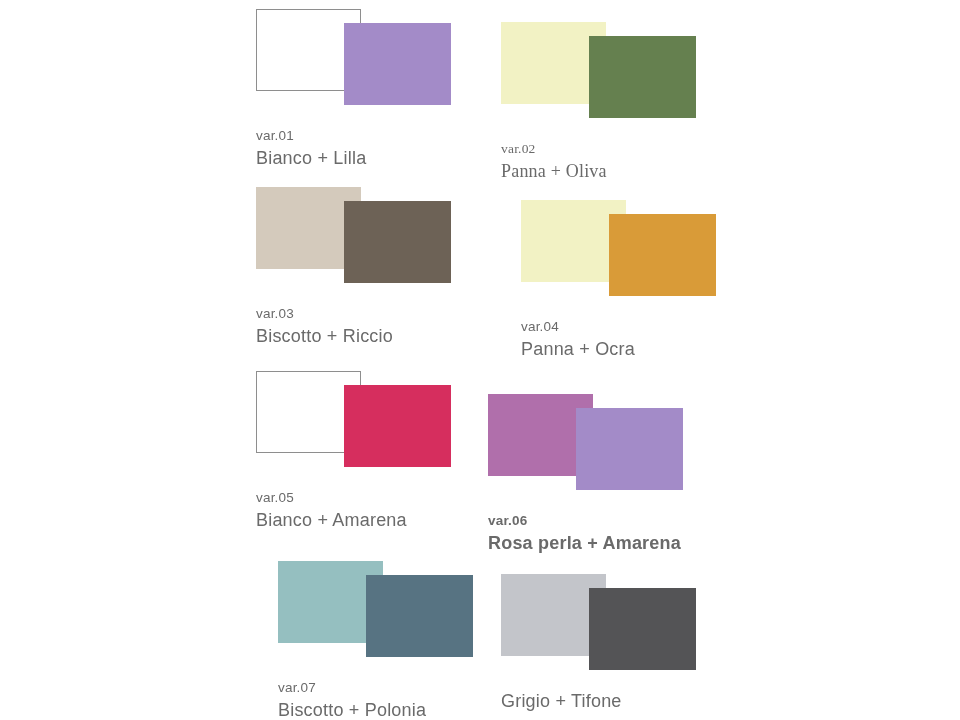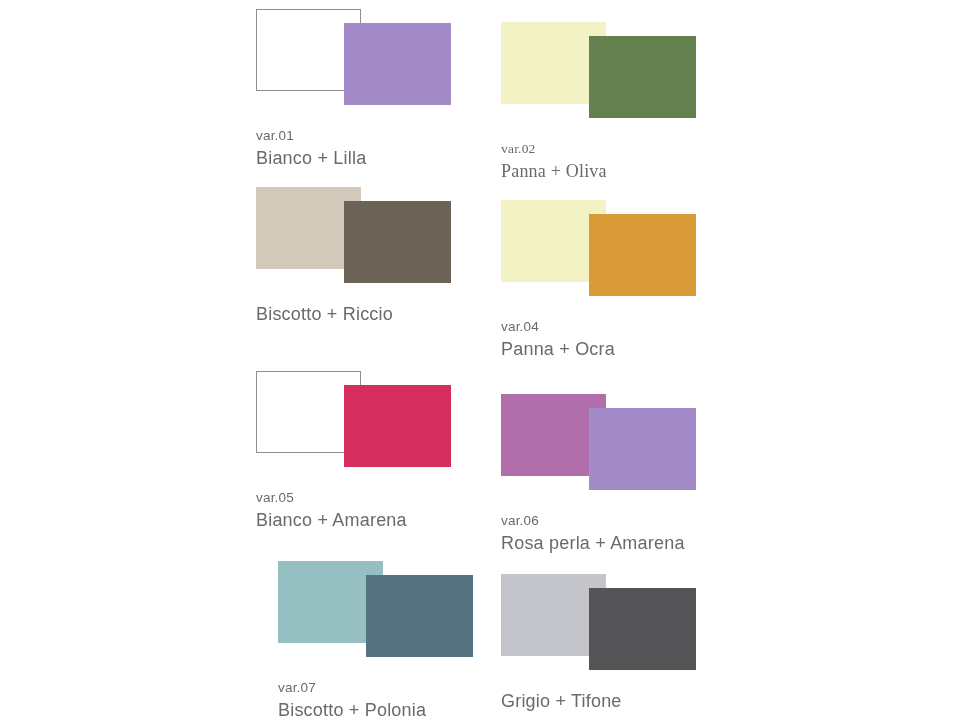--- a/index.html
+++ b/index.html
@@ -87,44 +87,45 @@
         <div class="caption-code">var.02</div>
         <div class="caption-name">Panna + Oliva</div>
       </div>
     </div>
     <div class="variant-cell" style="left: 256px; top: 187px;">
       <div class="swatch-stack">
         <div class="swatch swatch-back" title="Biscotto" style="background: rgb(212, 202, 188);"></div>
         <div class="swatch swatch-front" title="Riccio" style="background: rgb(109, 98, 86);"></div>
       </div>
       <div class="caption">
+        <div class="caption-code">var.03</div>
         <div class="caption-name">Biscotto + Riccio</div>
       </div>
     </div>
-    <div class="variant-cell" style="left: 501px; top: 200px;">
+    <div class="variant-cell" style="left: 521px; top: 200px;">
       <div class="swatch-stack">
         <div class="swatch swatch-back" title="Panna" style="background: rgb(242, 242, 196);"></div>
         <div class="swatch swatch-front" title="Ocra" style="background: rgb(217, 155, 56);"></div>
       </div>
       <div class="caption">
         <div class="caption-code">var.04</div>
         <div class="caption-name">Panna + Ocra</div>
       </div>
     </div>
     <div class="variant-cell" style="left: 256px; top: 371px;">
       <div class="swatch-stack">
         <div class="swatch swatch-back outlined" title="Bianco" style="background: rgb(255, 255, 255);"></div>
         <div class="swatch swatch-front" title="Amarena" style="background: rgb(214, 46, 94);"></div>
       </div>
       <div class="caption">
         <div class="caption-code">var.05</div>
         <div class="caption-name">Bianco + Amarena</div>
       </div>
     </div>
-    <div class="variant-cell" style="left: 501px; top: 394px;">
+    <div class="variant-cell" style="left: 488px; top: 394px; font-weight: bold;">
       <div class="swatch-stack">
         <div class="swatch swatch-back" title="Rosa perla" style="background: rgb(176, 111, 171);"></div>
         <div class="swatch swatch-front" title="Tramonto" style="background: rgb(163, 139, 200);"></div>
       </div>
       <div class="caption">
         <div class="caption-code">var.06</div>
         <div class="caption-name">Rosa perla + Amarena</div>
       </div>
     </div>
     <div class="variant-cell" style="left: 256px; top: 561px; margin-left: 22px;">

